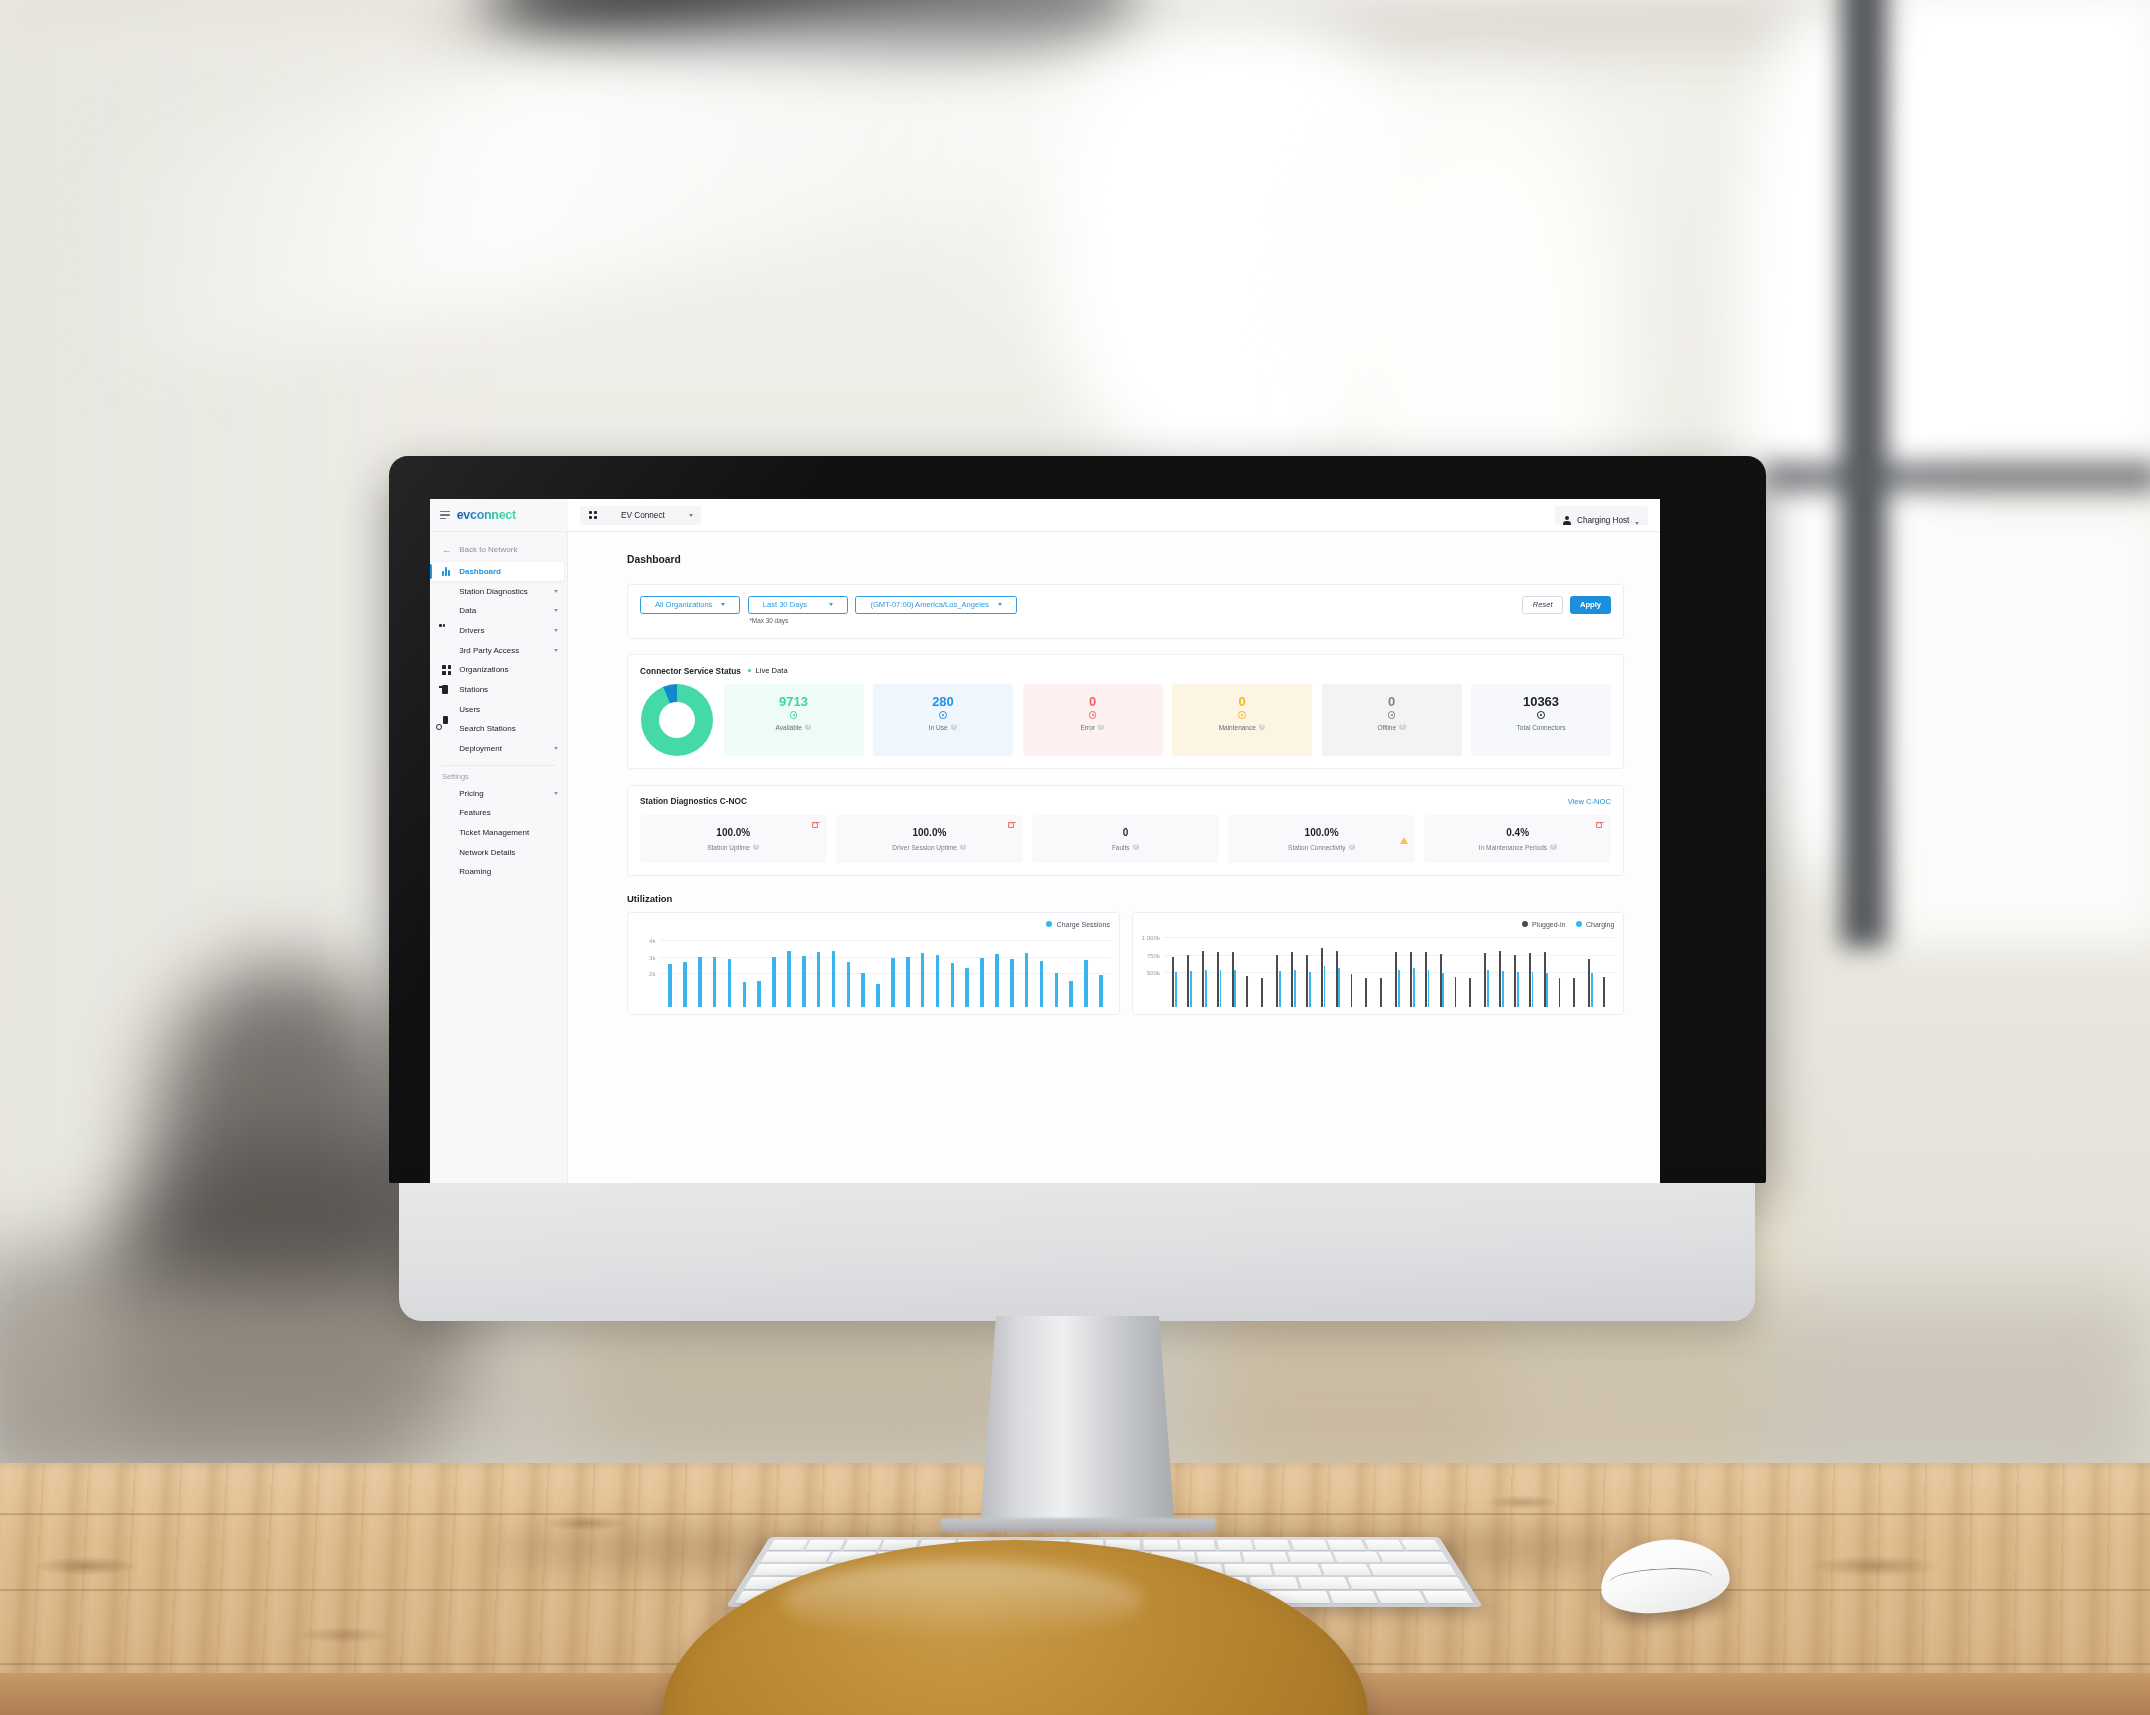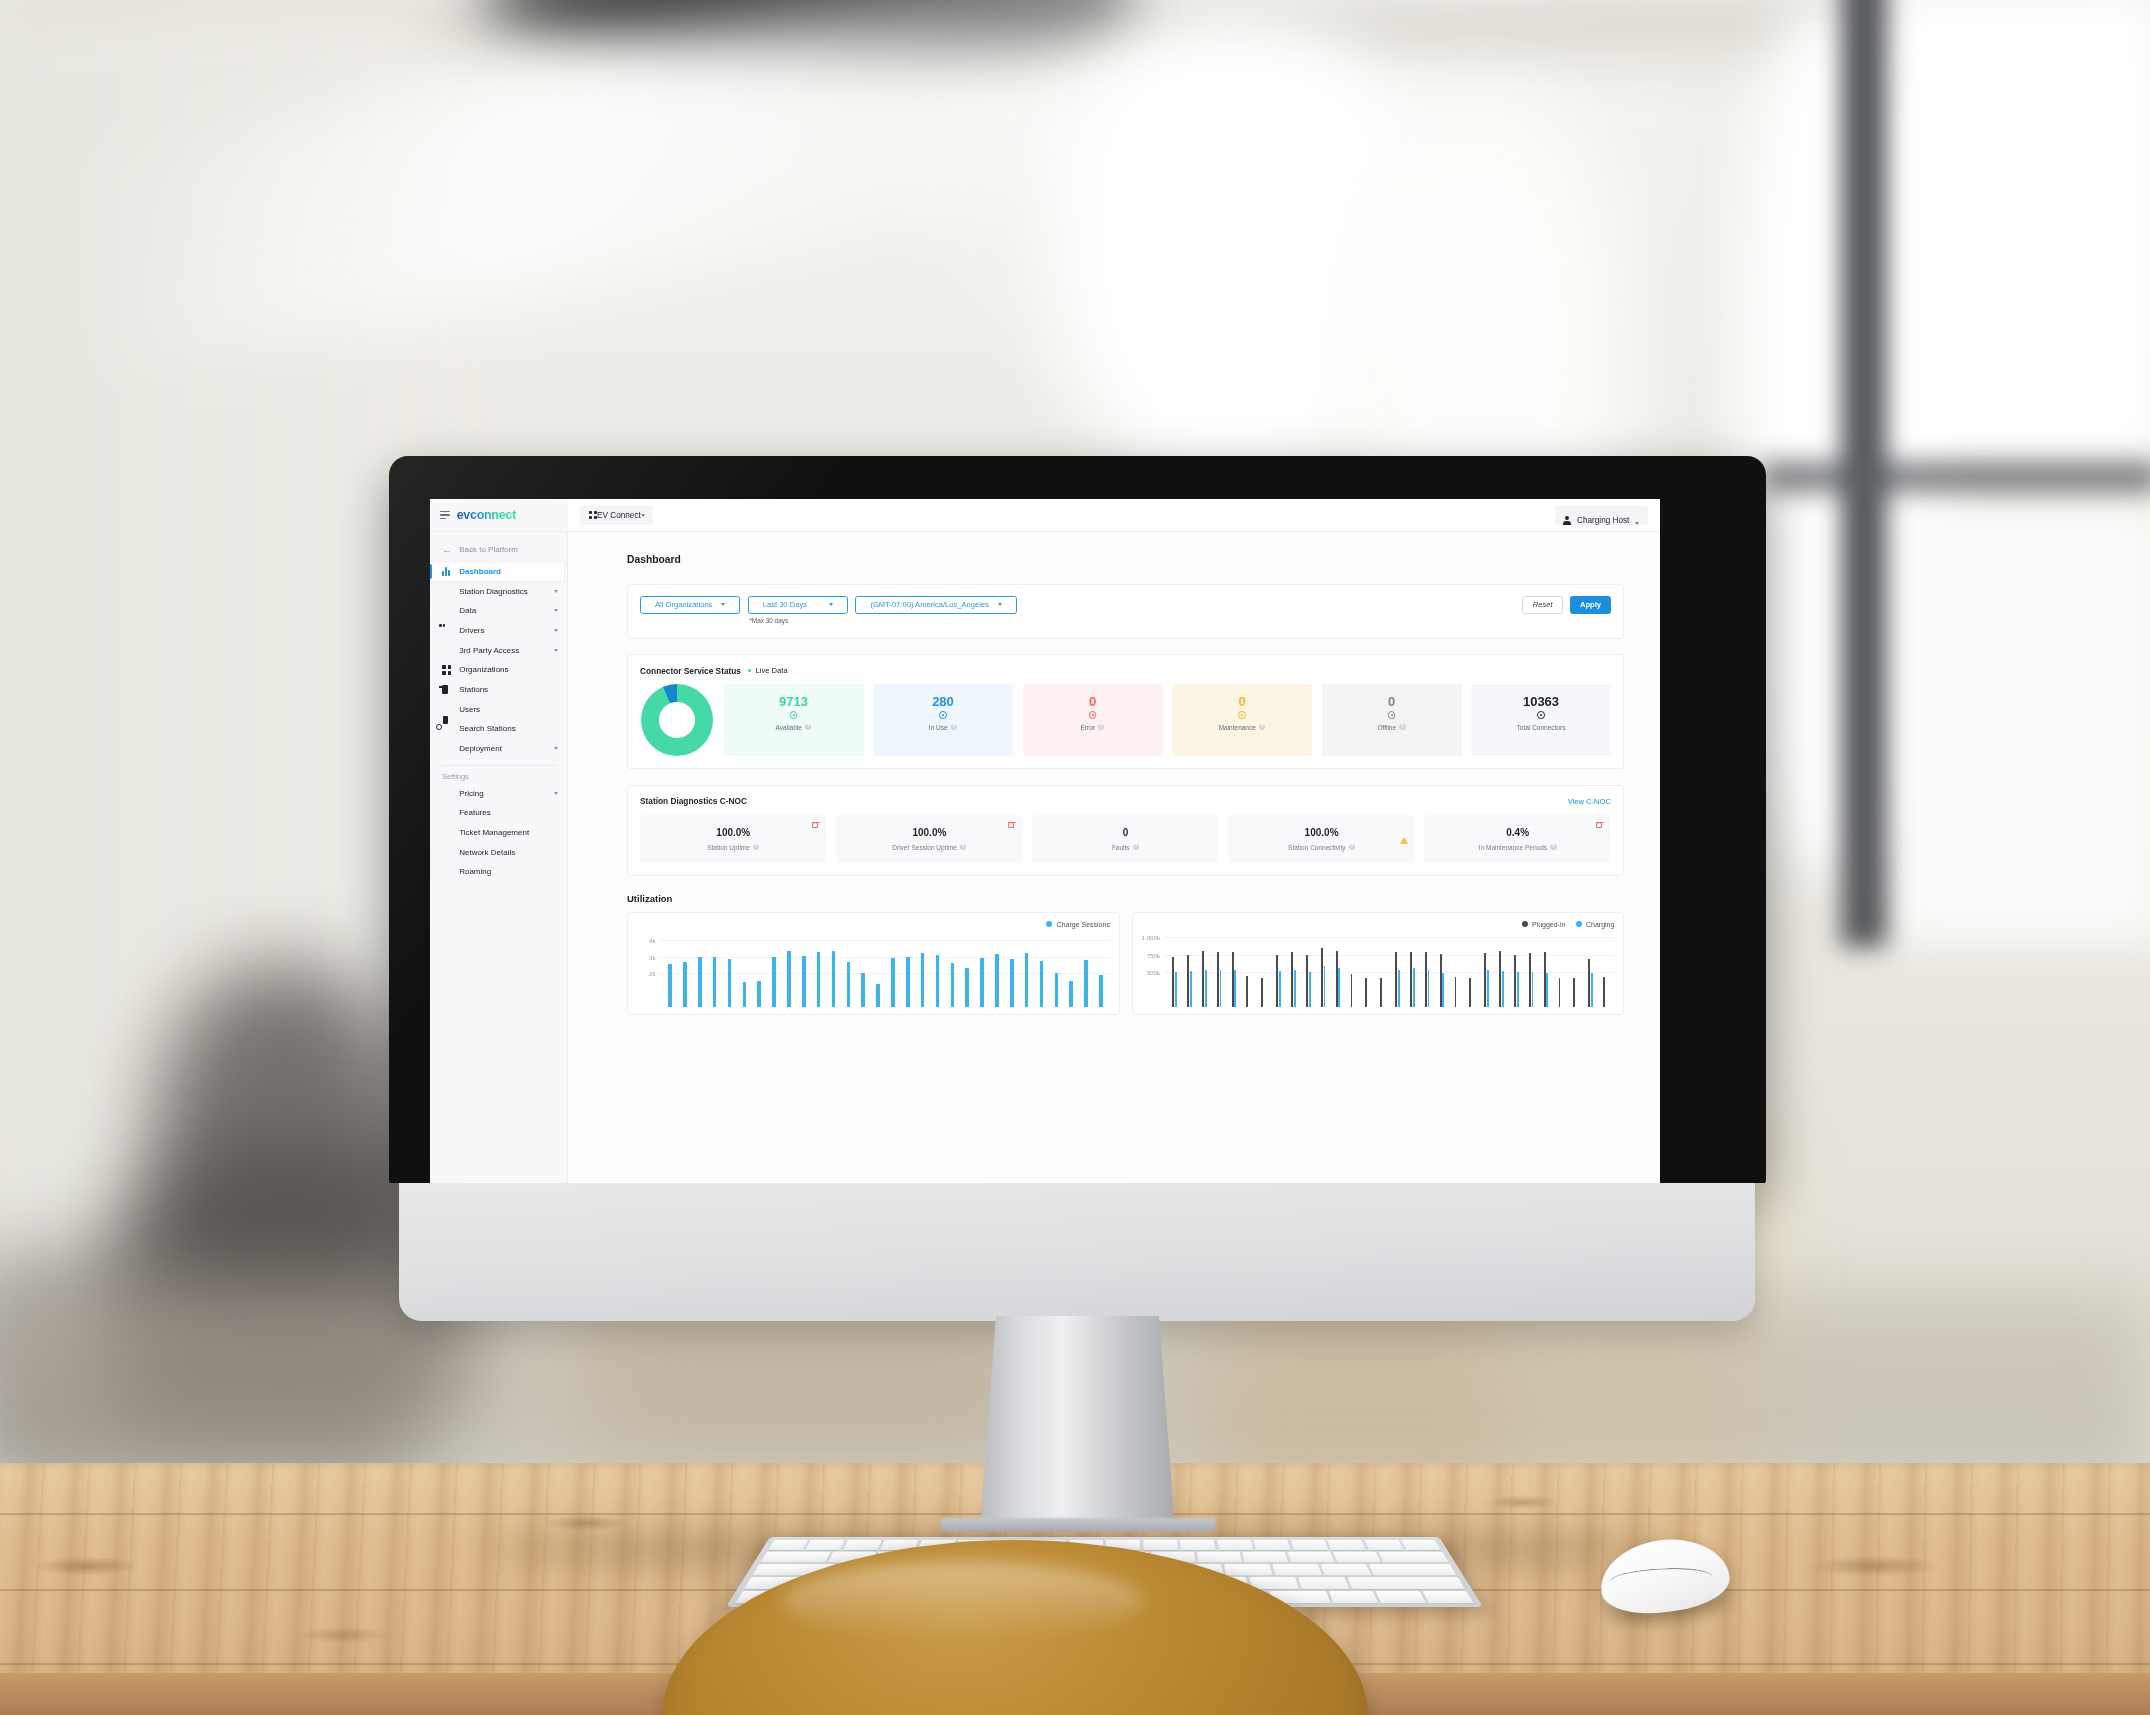--- a/index.html
+++ b/index.html
@@ -217,21 +217,21 @@
   .ham i { display: block; width: 9.5px; height: 1.3px; background: #6b7180; border-radius: 0.9px; }
   .ham i:nth-child(3) { width: 6px; }
   .logo {
     font-size: 12.5px; font-weight: 700; letter-spacing: -0.3px;
     background: linear-gradient(90deg, #1c56a8 0%, #2a8fc4 38%, #2fd39b 72%, #35dfa5 100%);
     -webkit-background-clip: text; background-clip: text;
     -webkit-text-fill-color: transparent; color: #2fd39b;
   }
   .org-switch {
     margin-left: 12px; height: 19px;
-    display: flex; align-items: center; gap: 0;
+    display: flex; align-items: center; gap: 24px;
     padding: 0 8.6px; background: #f5f5f8; border-radius: 2.6px; cursor: pointer;
   }
   .grid-ico { display: grid; grid-template-columns: 3.4px 3.4px; grid-gap: 1.7px; }
   .grid-ico span { width: 3.4px; height: 3.4px; background: #21242b; border-radius: 0.9px; }
   .org-switch-label { font-size: 8.2px; color: #21242b; }
   .chev { width: 0; height: 0; border-left: 2.8px solid transparent; border-right: 2.8px solid transparent; border-top: 3.4px solid #7b8190; }
   .topbar-spacer { flex: 1; }
   .user-chip {
     margin-right: 12px; height: 19px; display: flex; align-items: flex-end; gap: 6px;
     padding: 0 8.6px; background: #f5f5f8; border-radius: 2.6px; cursor: pointer;
@@ -545,21 +545,21 @@
         <span class="chev"></span>
       </div>
     </div>
 
     <div class="body-row">
 
       <div class="sidebar">
         <div class="sidebar-inner">
           <div class="back-row">
             <span class="back-arrow">←</span>
-            <span class="back-label">Back to Platform</span>
+            <span class="back-label">Back to Network</span>
           </div>
 
           <div class="nav-item active">
             <span class="ico">
                   <span class="ico-bars">
                     <b></b>
                     <b></b>
                     <b></b>
                   </span>
                 </span>

